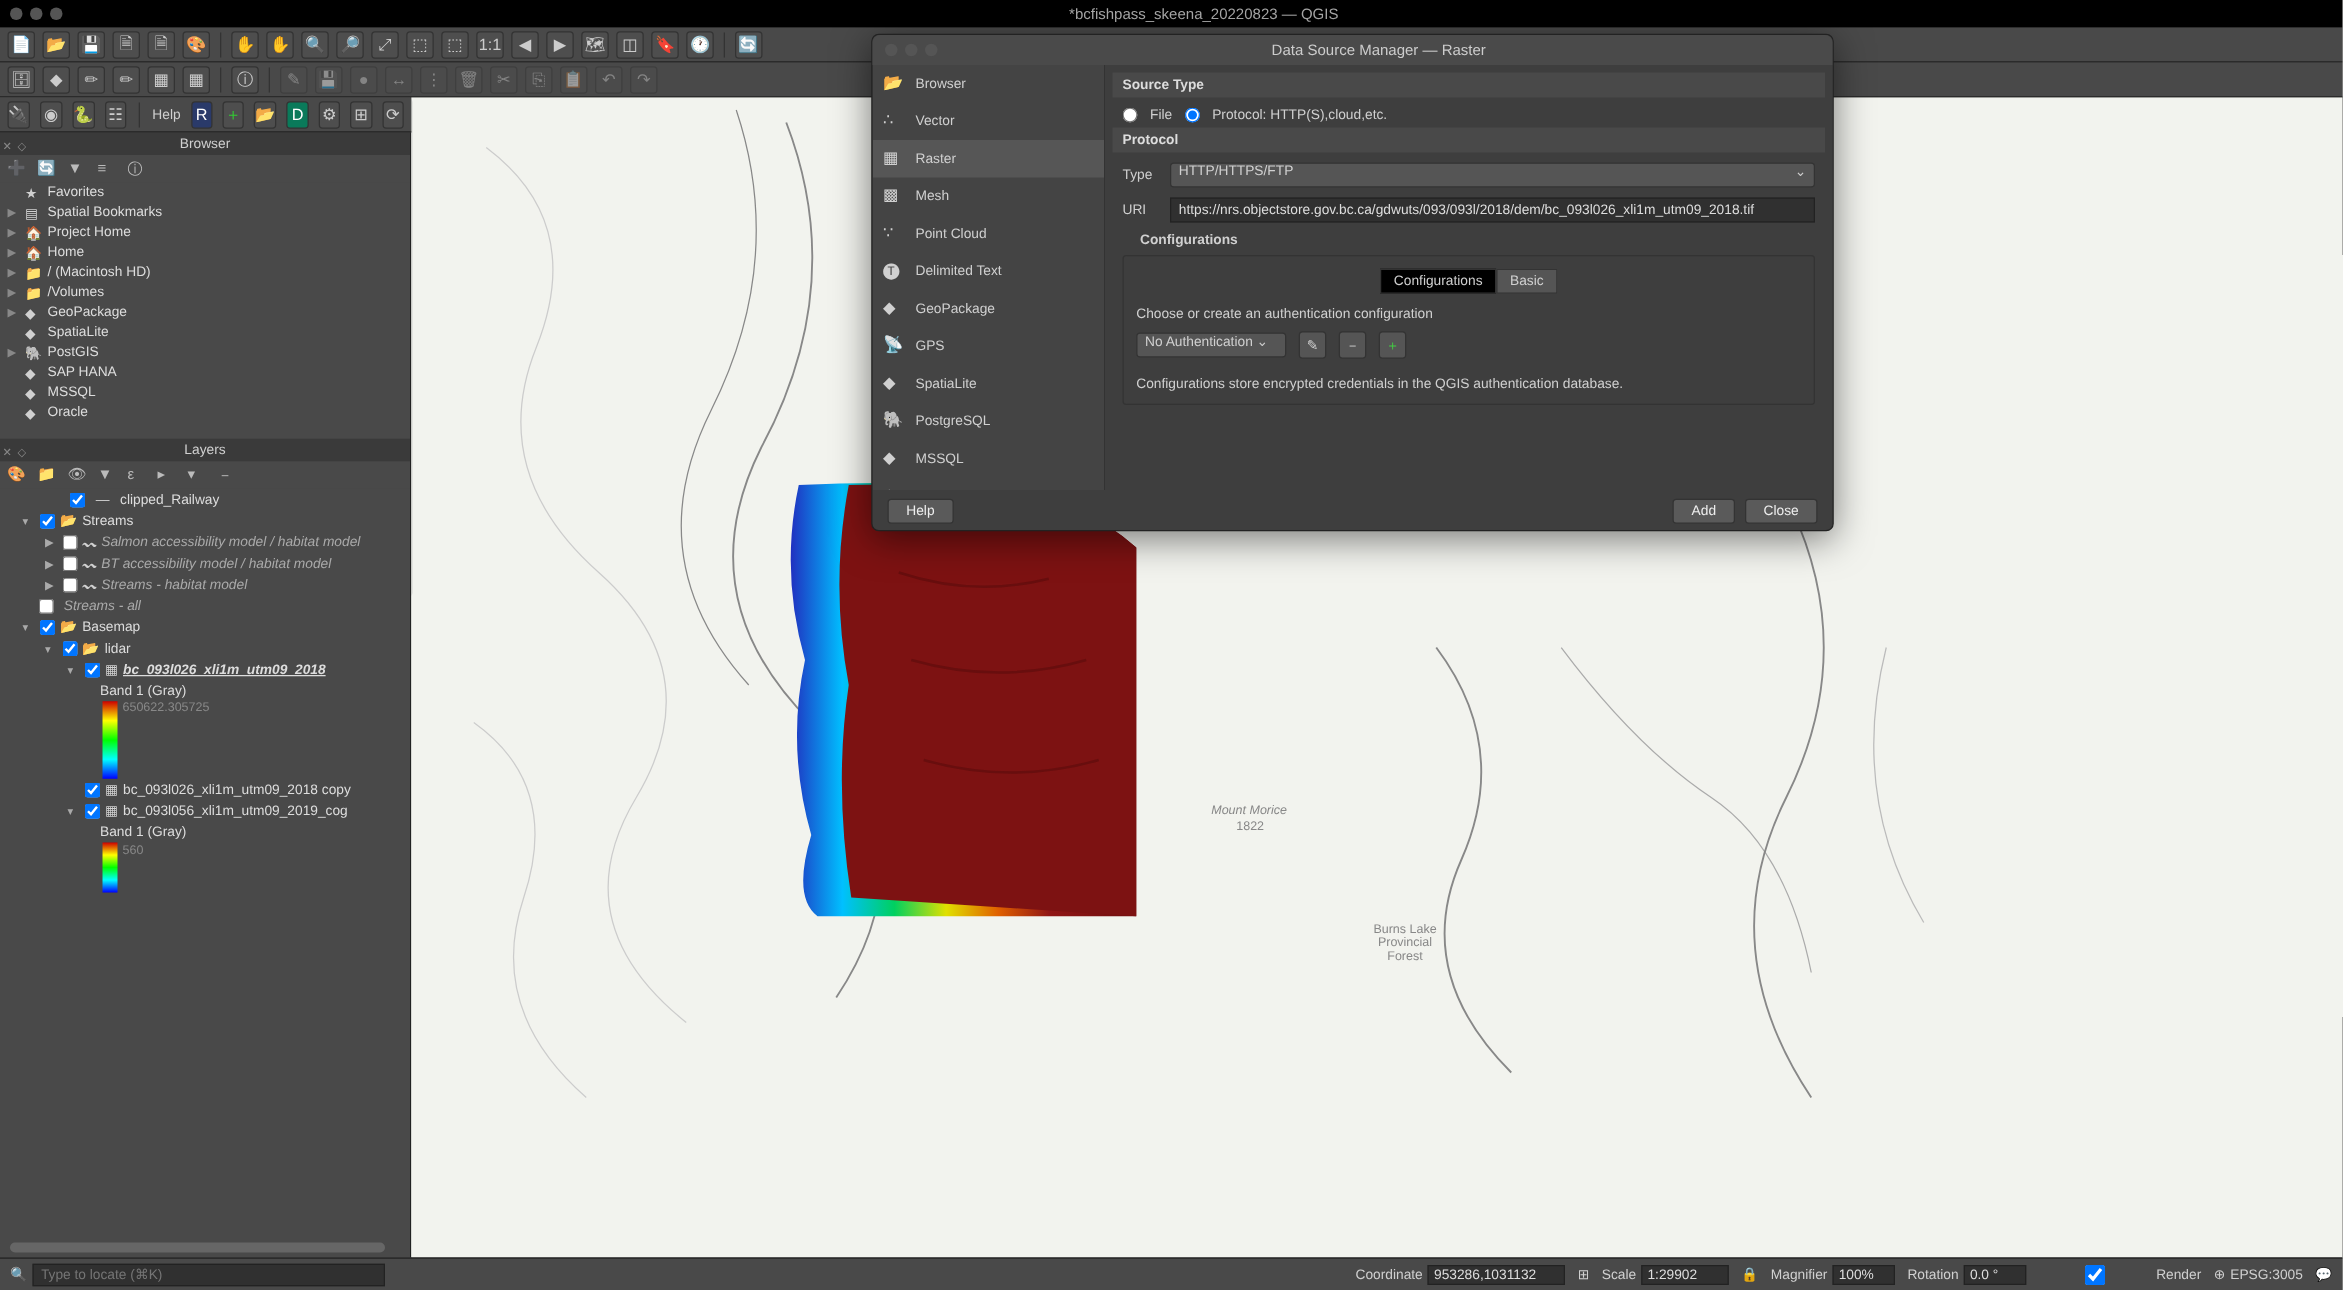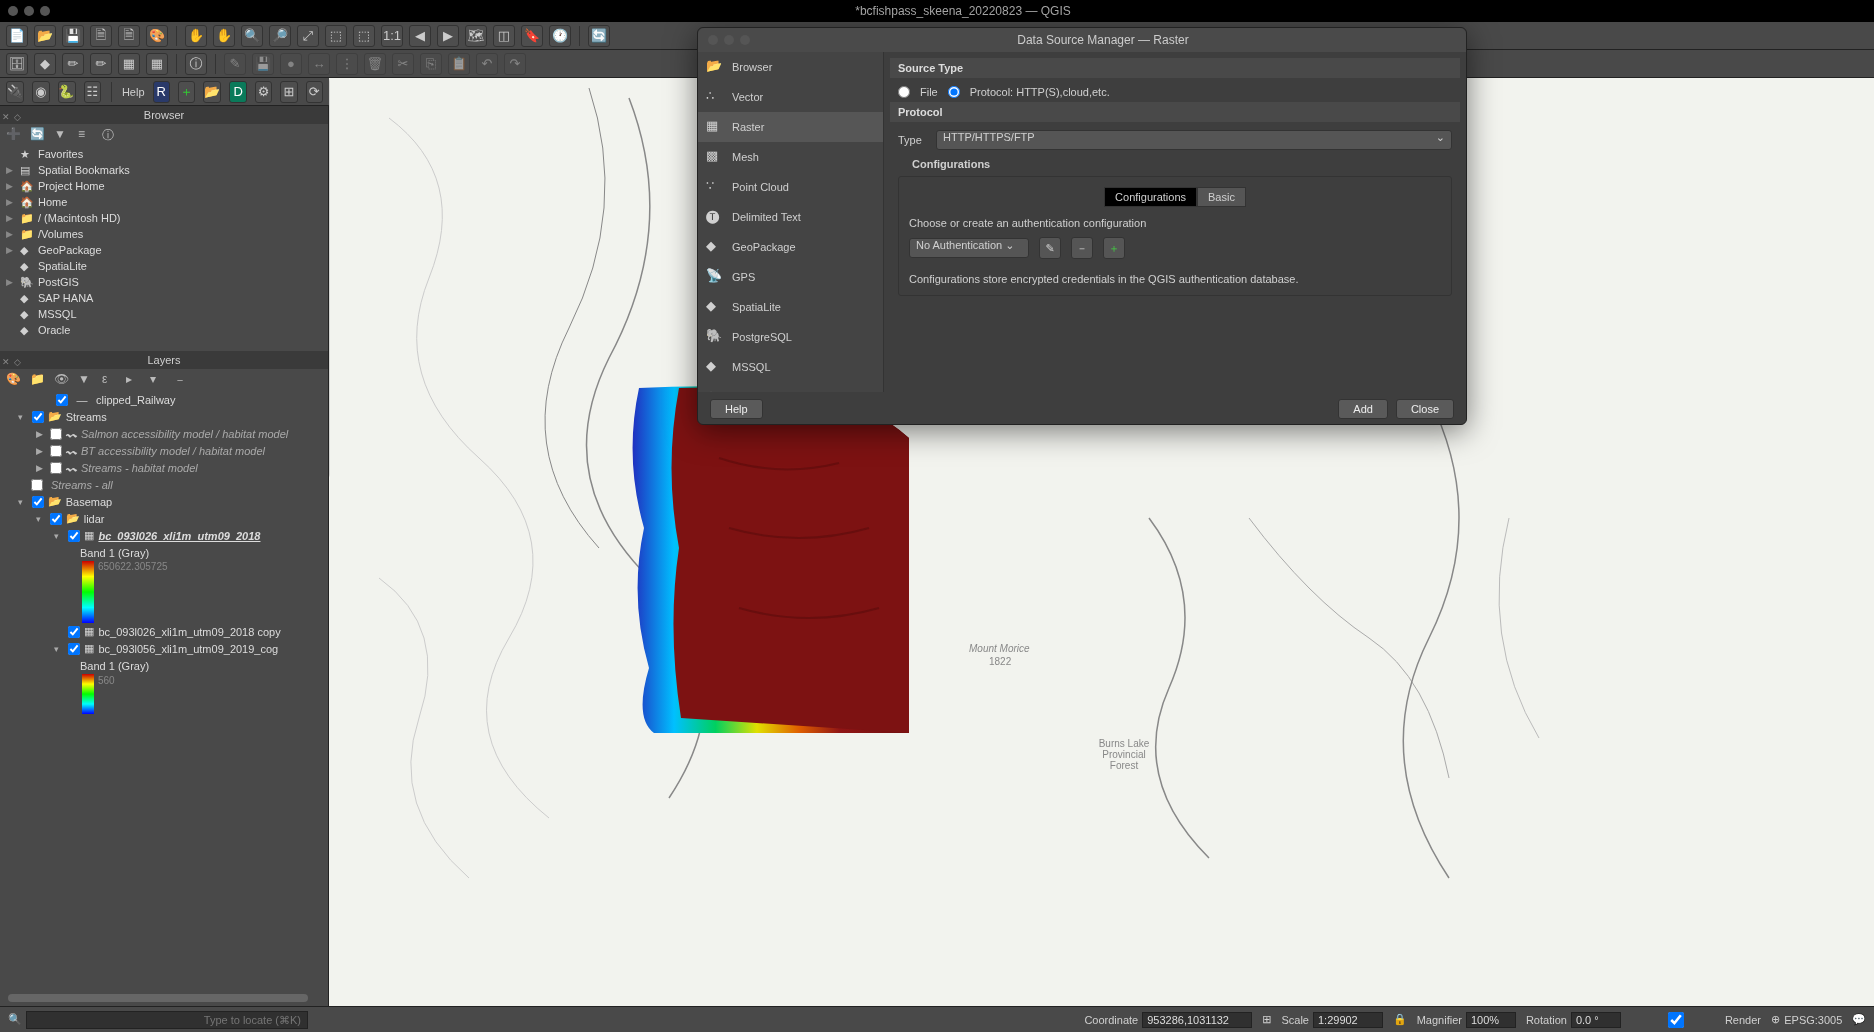--- a/index.html
+++ b/index.html
@@ -68,21 +68,21 @@
 .dform .tabs { display:flex; justify-content:center; gap:0; margin-bottom:10px;}
 .dform .tabs span { padding:3px 10px; background:#555; border:1px solid #333; font-size:11px;}
 .dform .tabs span.act { background:#000000;}
 .dform .minibtn { width:22px; height:22px; background:#555; border:1px solid #333; border-radius:3px; display:flex; align-items:center; justify-content:center;}
 .dfoot { height:34px; display:flex; align-items:center; padding:0 12px; gap:8px;}
 .dfoot .btn { padding:3px 14px; background:#5a5a5a; border:1px solid #333; border-radius:3px; font-size:11px; color:#eee;}
 
 
 .status { position:absolute; bottom:0; left:0; right:0; height:26px; background:#494949; border-top:1px solid #222; display:flex; align-items:center; padding:0 8px; gap:10px;}
 .status .locator { flex:0 0 300px; display:flex; align-items:center; gap:4px;}
-.status .locator input { flex:1; background:#303030; border:1px solid #222; height:18px; padding:0 6px; color:#888;text-align:right;}
+.status .locator input { flex:1; background:#303030; border:1px solid #222; height:18px; padding:0 6px; color:#888;}
 .status .sp { flex:1;}
 .status .sitem { display:flex; align-items:center; gap:4px; font-size:11px; color:#ccc;}
 .status .sitem input { background:#303030; border:1px solid #222; height:16px; padding:0 4px; color:#ddd; width:90px;}
 .status .sitem input.small { width:50px;}
 
 
 .minibar { height:28px; background:#494949; border-bottom:1px solid #222; display:flex; align-items:center; padding:0 6px; gap:8px;}
 
 
 .scroll-thumb-h { position:absolute; bottom:4px; left:8px; width:300px; height:8px; background:#666; border-radius:4px;}
@@ -454,20 +454,24 @@
         <input type="radio" name="st" style="">
           <span>File</span>
         <input type="radio" name="st" checked="" style="">
           <span>Protocol: HTTP(S),cloud,etc.</span>
       </div>
       <div class="sect">Protocol</div>
       <div class="row">
         <span style="width:28px">Type</span>
         <div class="sel"><span>HTTP/HTTPS/FTP</span><span style="float:right">⌄</span></div>
       </div>
+      <div class="row">
+        <span style="width:28px">URI</span>
+        <input type="text" value="https://nrs.objectstore.gov.bc.ca/gdwuts/093/093l/2018/dem/bc_093l026_xli1m_utm09_2018.tif" style="">
+      </div>
       <div style="font-weight:bold;margin:2px 0 6px 14px">Configurations</div>
       <div class="auth">
         <div class="tabs">
           <span class="act">Configurations</span>
           <span>Basic</span>
         </div>
         <div style="margin-bottom:8px">Choose or create an authentication configuration</div>
         <div class="row">
           <div class="sel" style="flex:0 0 auto;width:120px"><span>No Authentication</span> <span>⌄</span></div>
           <div class="minibtn">✎</div>

